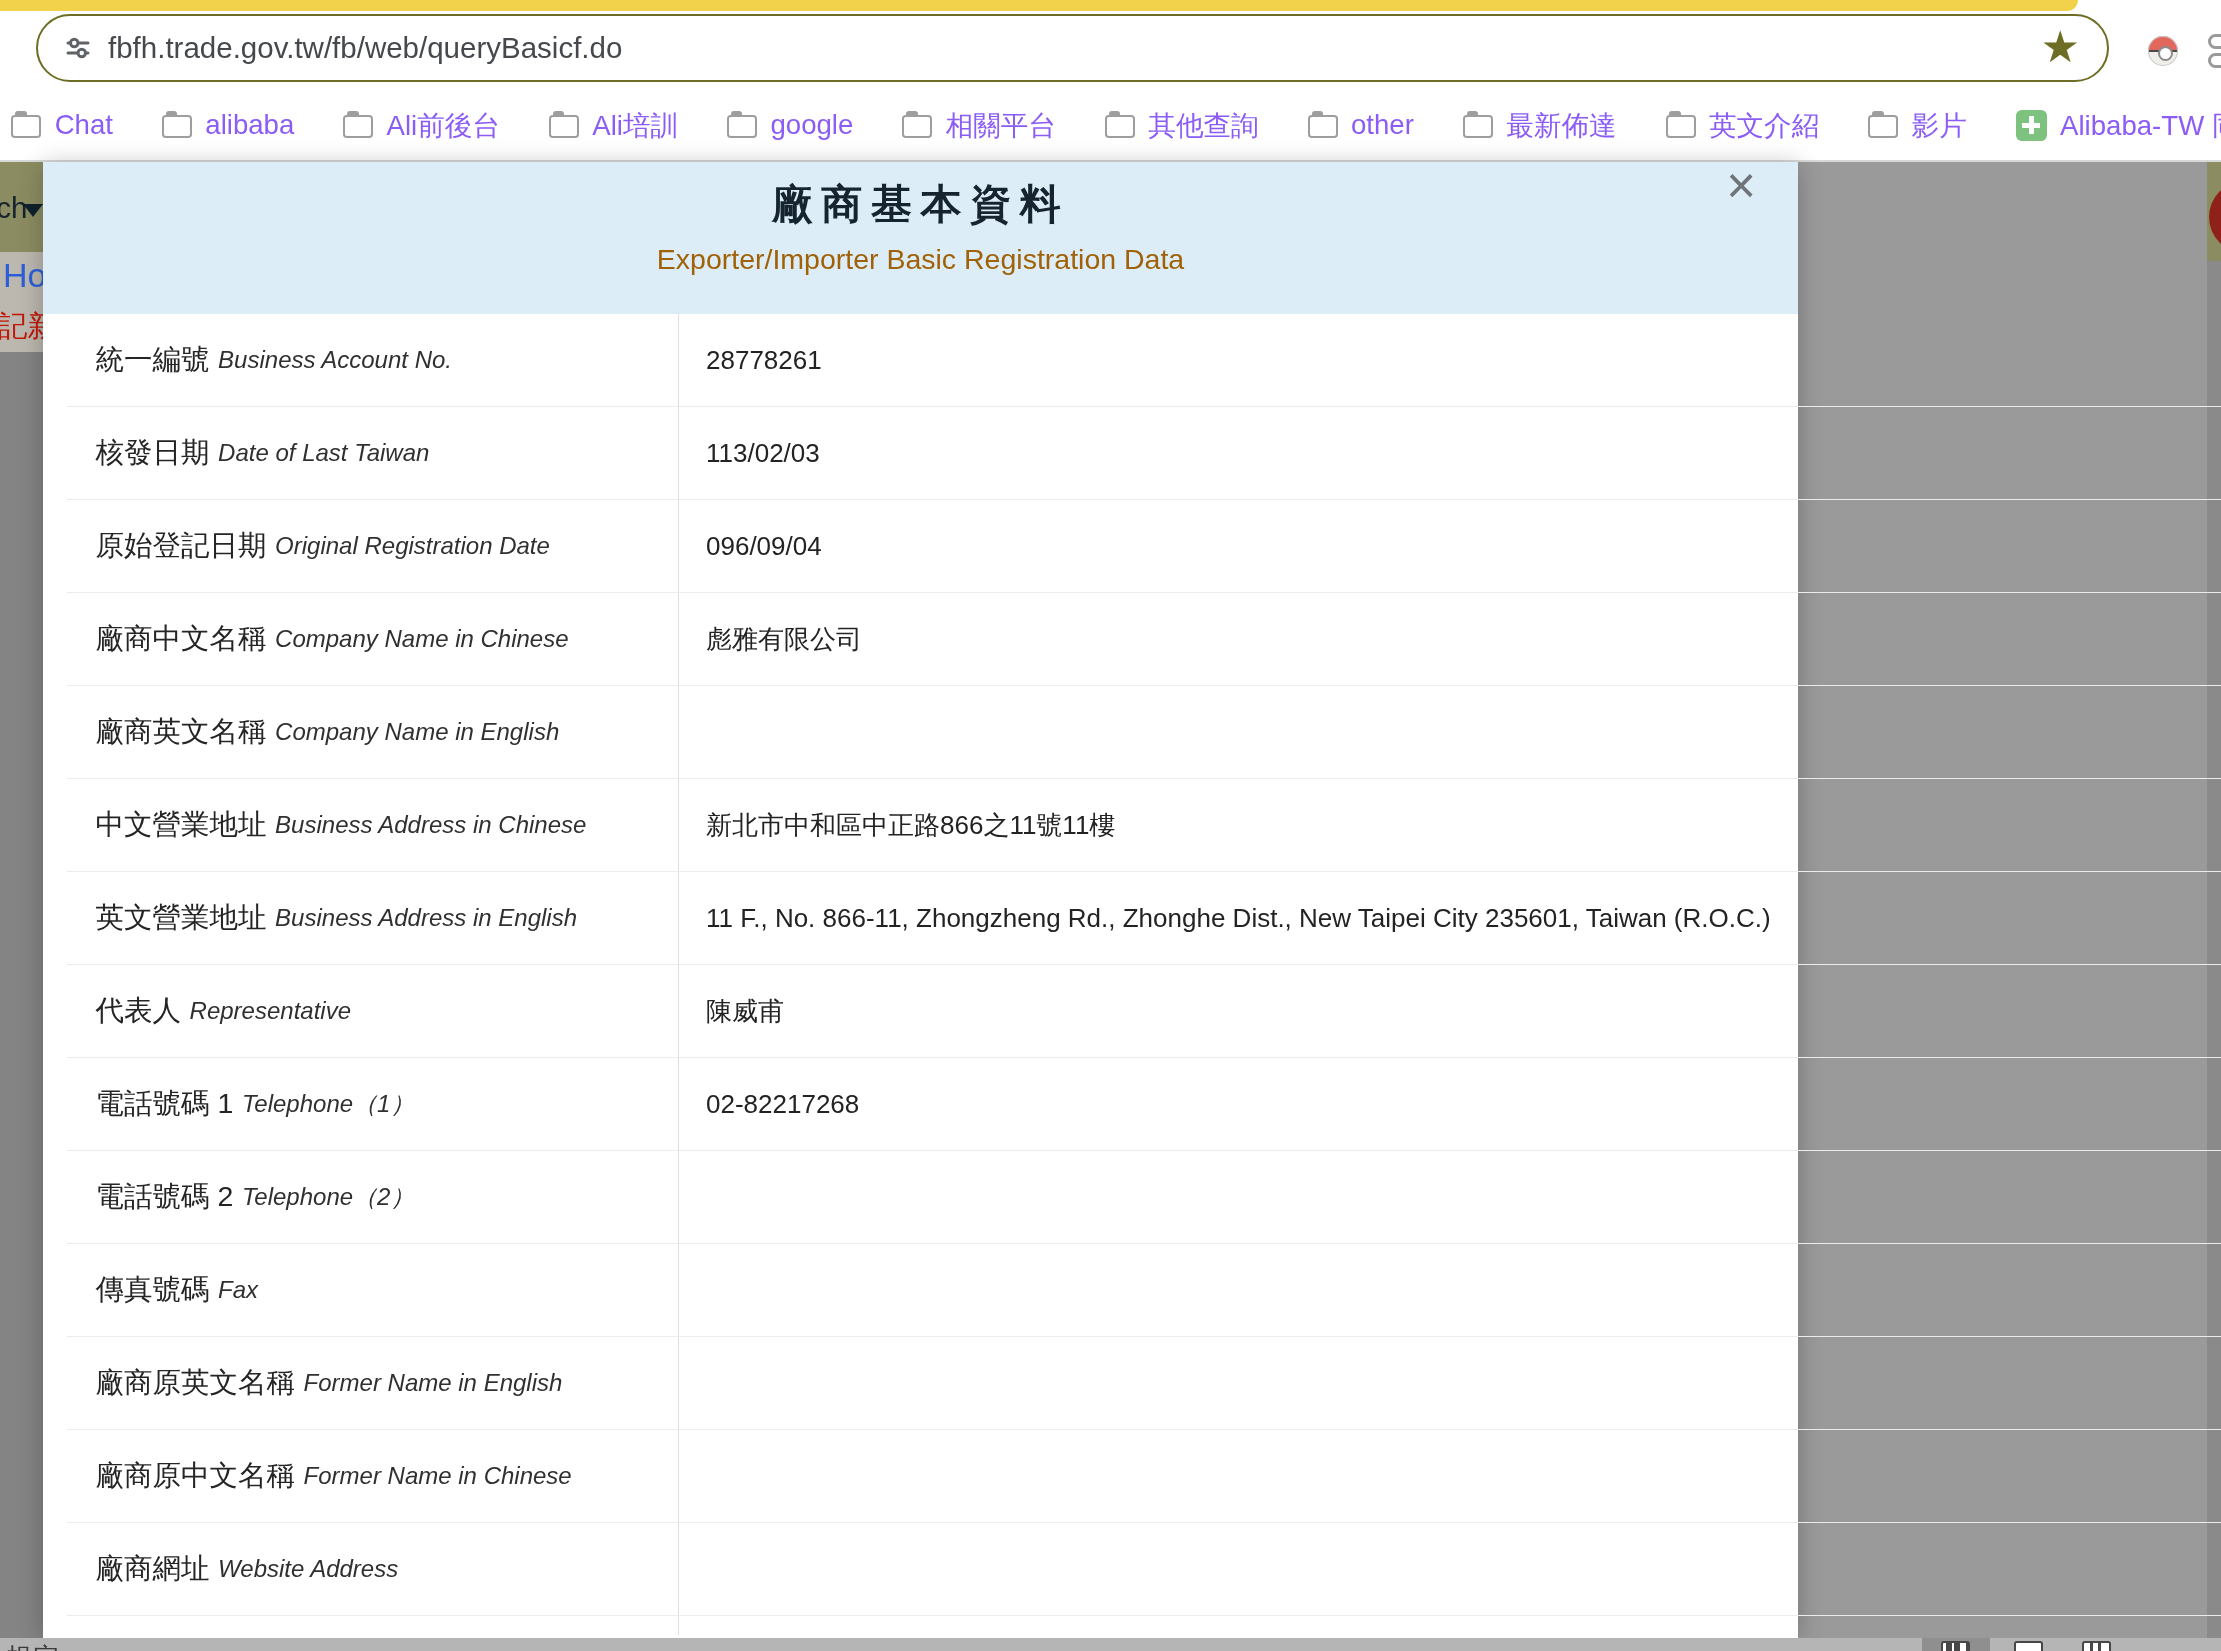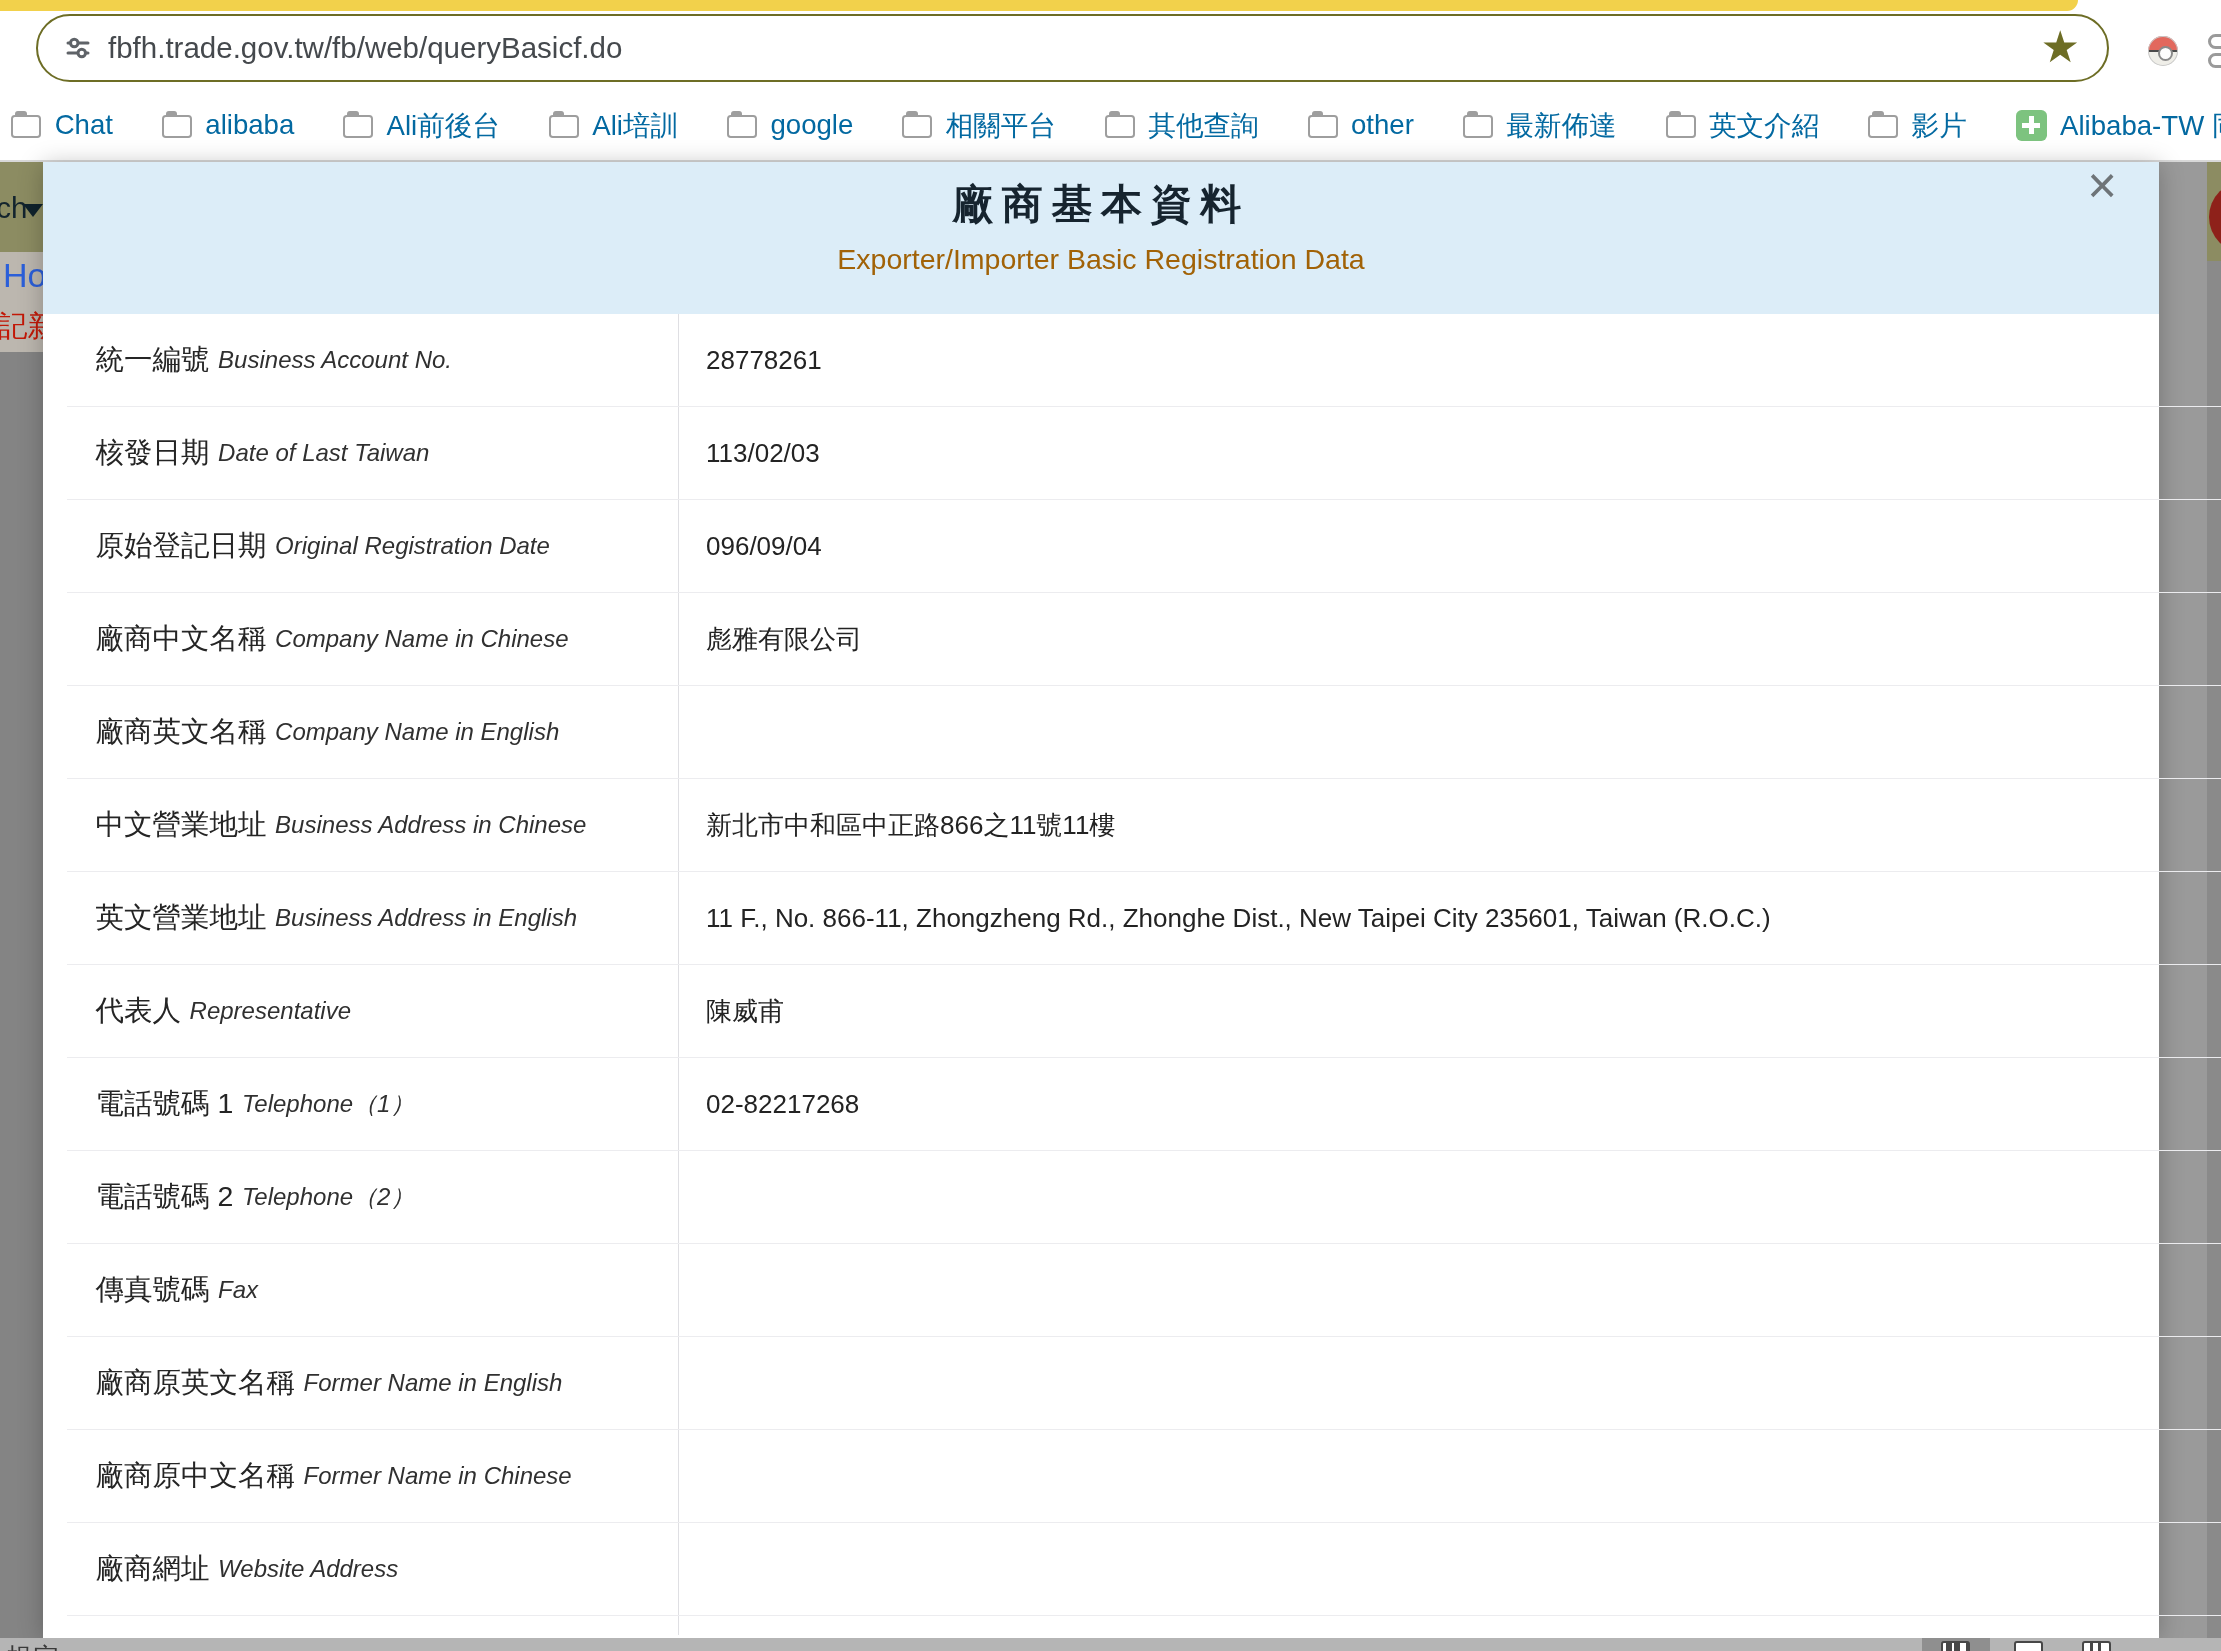--- a/index.html
+++ b/index.html
@@ -17,21 +17,21 @@
     background:linear-gradient(#E2685D 0 46%,#4a4a4a 46% 54%,#EFEEE8 54% 100%);box-shadow:0 0 0 1px #c9c9c9 inset;}
   .pokeball::after{content:"";position:absolute;left:9.5px;top:9.5px;width:11.4px;height:11.4px;border-radius:50%;background:#fdfdfd;border:2.9px solid #8a8a8a;}
   .profile-partial{position:absolute;left:2208px;top:34px;width:13.3px;height:38px;overflow:hidden;}
   .profile-partial span{display:block;border:3.8px solid #9a9a9a;border-radius:7.6px;}
   .pp-a{width:21px;height:15px;margin-bottom:3.8px;}
   .pp-b{width:25px;height:15px;}
 
   
   .bookmarks{position:absolute;left:0;top:91px;width:2222px;height:68px;display:flex;align-items:center;padding-left:11.4px;overflow:hidden;}
   .bm{display:flex;align-items:center;margin-right:49px;flex:none;cursor:default;}
-  .bm-label{font-size:27.6px;color:#0369a1;margin-left:13.3px;white-space:nowrap;}
+  .bm-label{font-size:27.6px;color:#8b5cf6;margin-left:13.3px;white-space:nowrap;}
   .bm-ic{display:none;position:relative;flex:none;}
   .bm[data-icon="folder"] .i-folder{display:block;}
   .bm[data-icon="sheets"] .i-sheets{display:block;}
   .i-folder{width:30px;height:23px;border:2.9px solid #9E9E9E;border-radius:3.8px;margin-top:3.8px;}
   .i-folder::before{content:"";position:absolute;top:-6.7px;left:1.9px;width:11.4px;height:3.8px;background:#9E9E9E;border-radius:2.9px 2.9px 0 0;}
   .i-sheets{width:31px;height:31px;background:#7DC37F;border-radius:5.7px;}
   .i-sheets::before{content:"";position:absolute;left:6.7px;top:13.3px;width:18px;height:4.8px;background:#fff;}
   .i-sheets::after{content:"";position:absolute;left:13.3px;top:6.7px;width:4.8px;height:18px;background:#fff;}
   .chrome-divider{position:absolute;left:0;top:160px;width:2222px;height:1.9px;background:#D8D8D8;}
 
@@ -44,21 +44,21 @@
   .ls-tan{height:100px;background:#BCB7AF;position:relative;}
   .ls-ho{position:absolute;left:2.9px;top:3.8px;font-size:34px;color:#2B5FD9;}
   .ls-red{position:absolute;left:-1.9px;top:55px;font-size:29.5px;color:#C21807;white-space:nowrap;}
   .ls-gray{height:1286px;background:#848484;}
   .right-sliver{position:absolute;right:0;top:0;width:15px;height:1476px;overflow:hidden;}
   .rs-olive{height:99px;background:#8C8C62;position:relative;}
   .rs-circle{position:absolute;left:1.9px;top:19px;width:72px;height:72px;border-radius:50%;background:#8E211A;}
   .rs-gray{height:1377px;background:#8A8A8A;}
 
   
-  .modal{position:absolute;left:43px;top:0;width:2116px;height:1476px;background:#fff;box-shadow:0 1.9px 23px rgba(0,0,0,.25);}
+  .modal{position:absolute;left:43px;top:0;width:1755px;height:1476px;background:#fff;box-shadow:0 1.9px 23px rgba(0,0,0,.25);}
   .mhead{height:152px;background:#DCEDF8;position:relative;text-align:center;}
   .mtitle{padding-top:15px;font-size:41px;font-weight:bold;letter-spacing:8.6px;color:#16242F;}
   .msub{margin-top:11.4px;font-size:28.5px;color:#a16207;}
   .mclose{position:absolute;right:42px;top:-1.9px;font-size:51px;color:#6E7478;line-height:51px;cursor:pointer;}
   .mtable{position:absolute;left:0;top:152px;width:2164px;height:1324px;overflow:hidden;margin-left:24px;}
   .trow{display:flex;height:93px;border-bottom:1.9px solid #ECECEF;}
   .tlabel{width:612px;border-right:1.9px solid #DFDFE3;display:flex;align-items:center;padding-left:28.5px;}
   .tlabel .zh{font-size:28.5px;color:#252525;white-space:nowrap;}
   .tlabel .en{font-size:24px;color:#303030;margin-left:8.6px;white-space:nowrap;font-style:italic;}
   .tvalue{flex:1;display:flex;align-items:center;padding-left:27px;font-size:26px;color:#232323;white-space:nowrap;overflow:hidden;}

